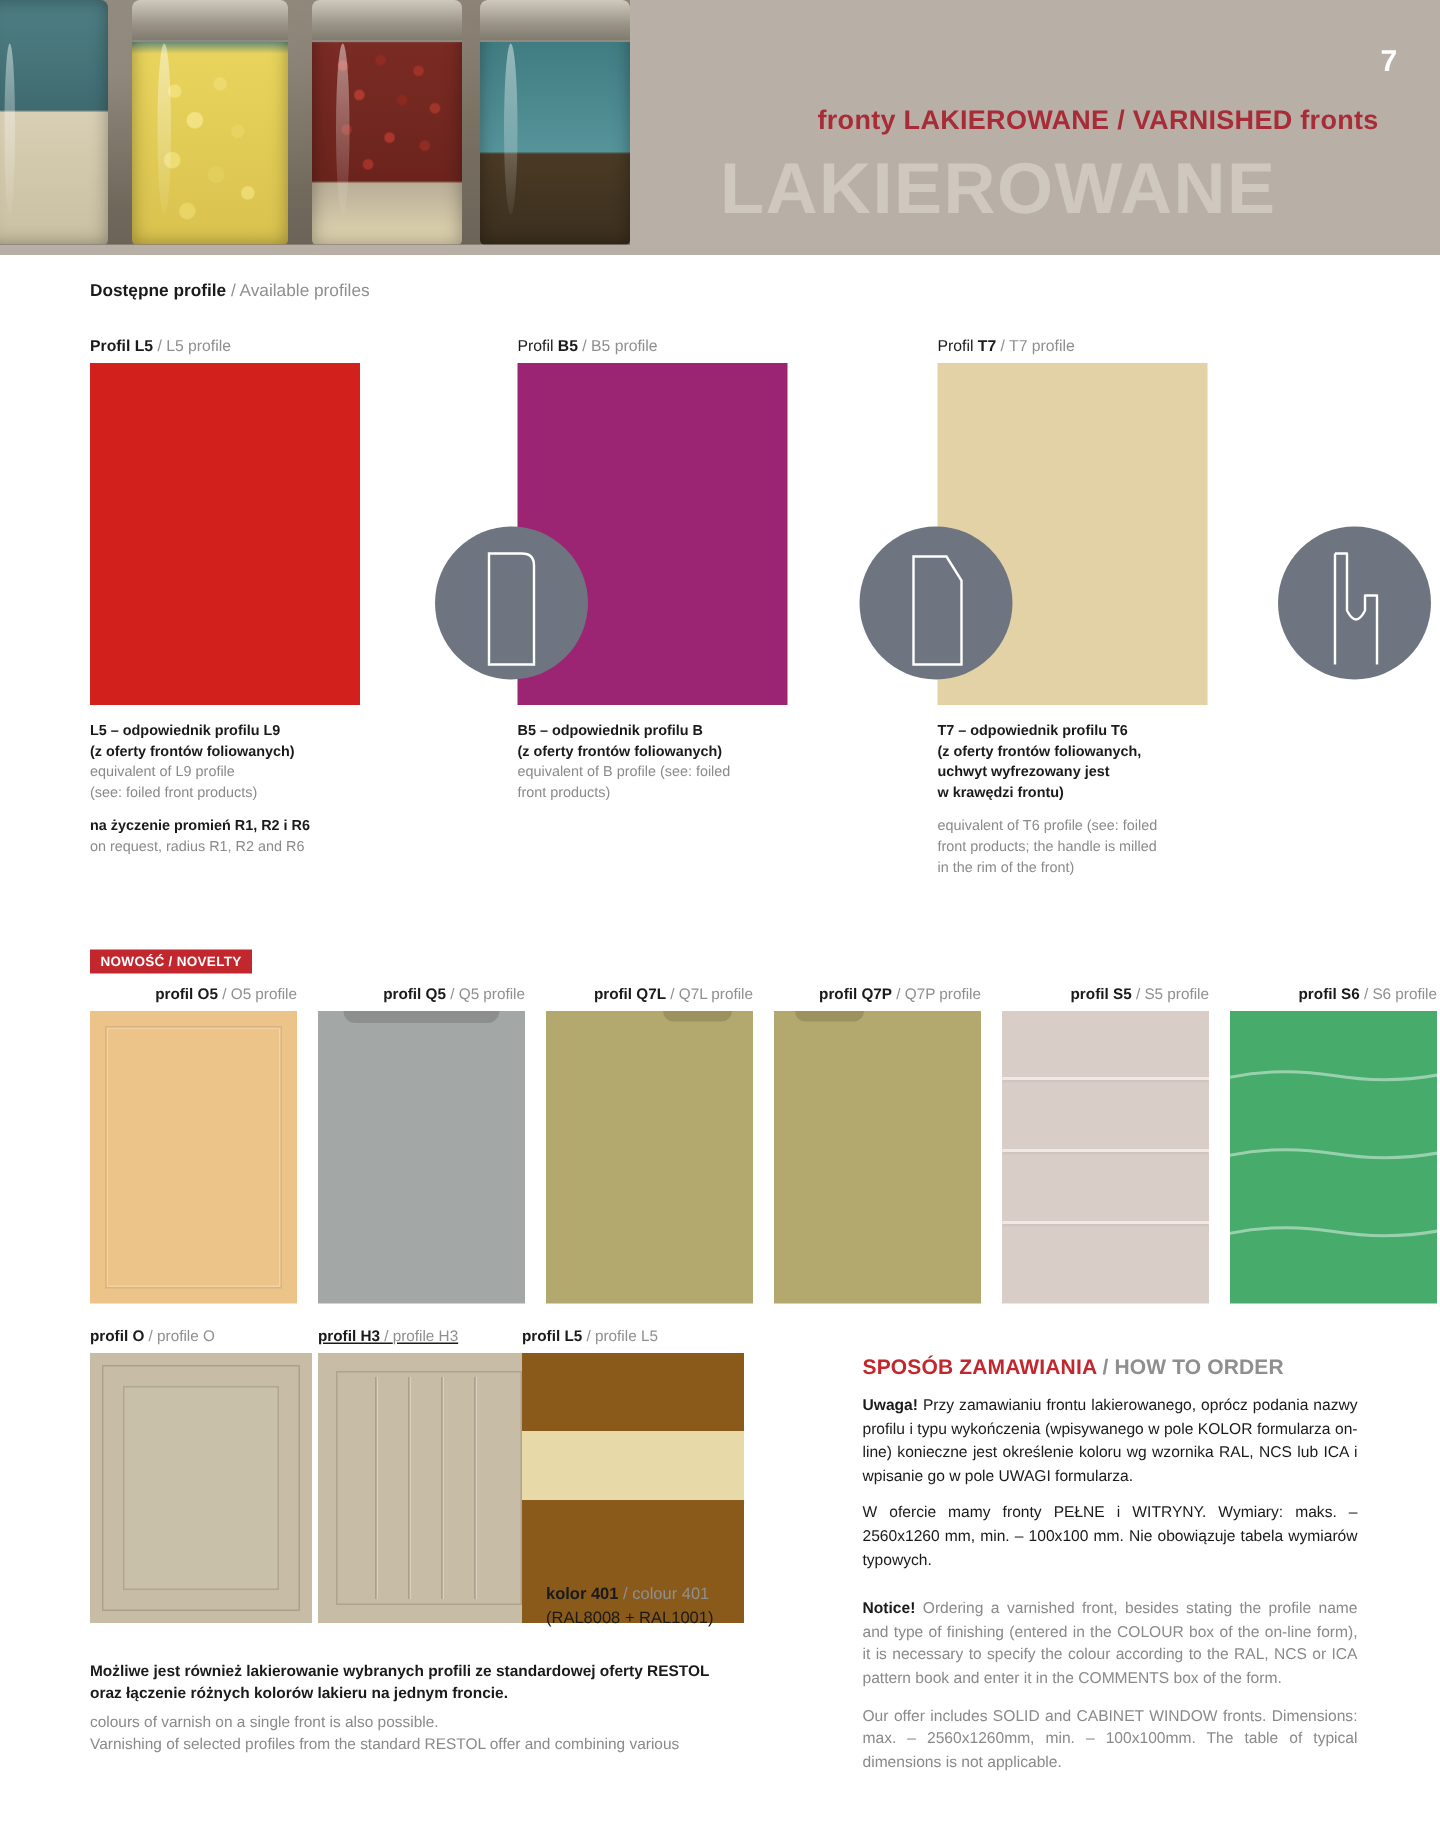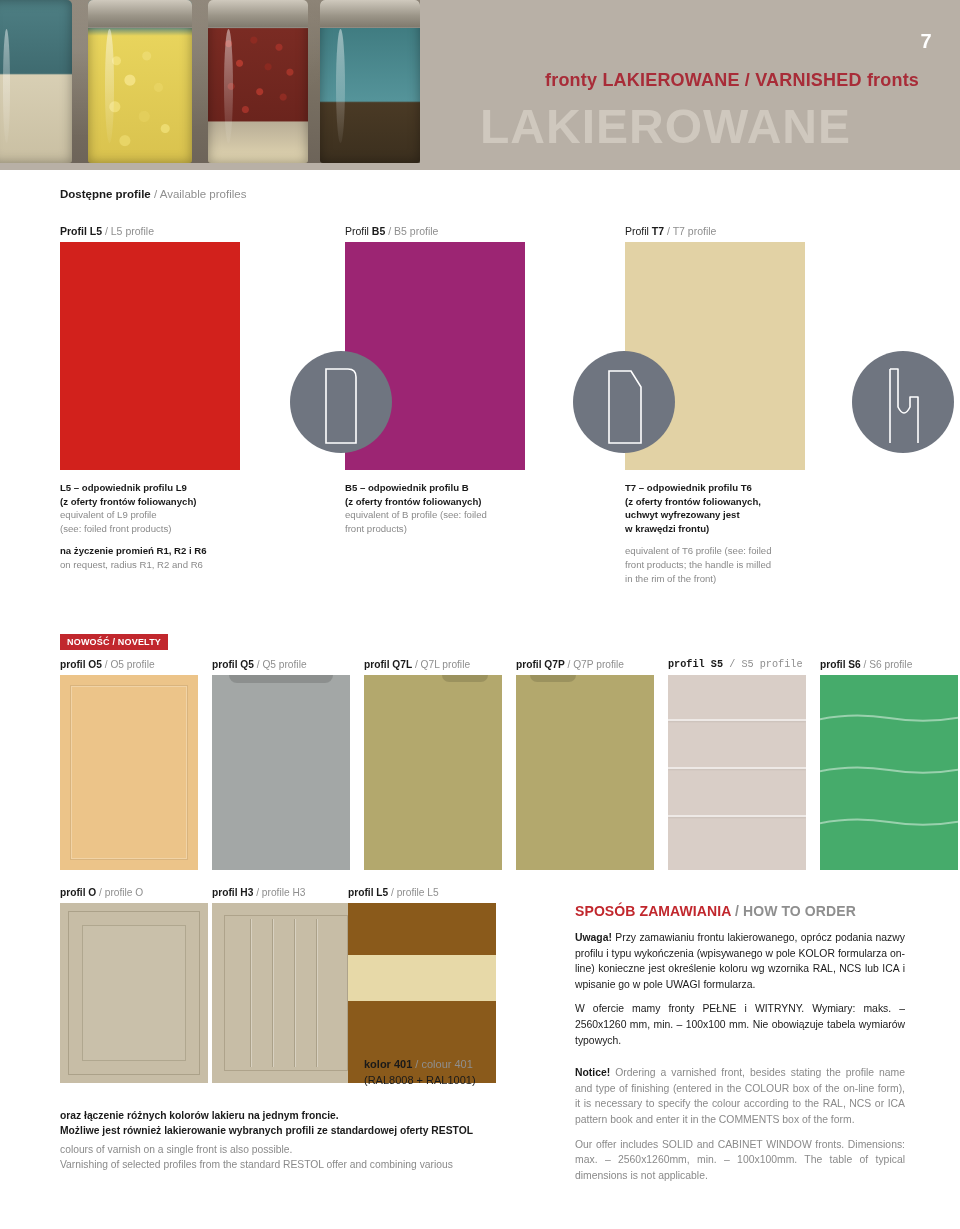--- a/index.html
+++ b/index.html
@@ -97,21 +97,21 @@
   .d-l5 { left: 0; width: 200px; }
   .d-b5 { left: 285px; width: 200px; }
   .d-t7 { left: 565px; width: 215px; }
 
   
   .novelty-wrap { margin-top: 40px; }
   .novelty-badge { display: inline-block; background: #c1272d; color: #fff;
                    font-size: 9px; font-weight: bold; padding: 3px 7px 3px 7px; letter-spacing: .2px; }
 
   .row6 { position: relative; margin-top: 9px; height: 212px; }
-  .cell6 { position: absolute; top: 0; width: 138px; }
+  .cell6 { position: absolute; top: 0; width: 138px; text-align: right; }
   .cell6 .cl { font-size: 10.2px; margin-bottom: 5px; white-space: nowrap; }
   .cell6 .cl b { font-weight: bold; }
   .cell6 .cl .g { color: #8f8f8f; }
   .panel { width: 138px; height: 195px; position: relative; overflow: hidden; }
   .p-o5 { background: #ecc489; }
   .p-q5 { background: #a3a7a6; }
   .p-q7l { background: #b3a86d; }
   .p-q7p { background: #b3a86d; }
   .p-s5 { background: #d9cec7; }
   .p-s6 { background: #46ab6b; }
@@ -121,30 +121,30 @@
   .handle-top { position: absolute; left: 12%; right: 12%; top: 0; height: 8px;
                 background: rgba(0,0,0,0.14); border-radius: 0 0 8px 8px; }
   .handle-corner { position: absolute; right: 14px; top: 0; width: 46px; height: 7px;
                    background: rgba(0,0,0,0.13); border-radius: 0 0 10px 10px; }
   .groove-h { position: absolute; left: 0; right: 0; height: 2px; background: rgba(255,255,255,0.55);
               box-shadow: 0 1px 2px rgba(0,0,0,0.07); }
   .wave { position: absolute; left: -4px; right: -4px; height: 14px; }
   .wave svg { display: block; width: 100%; height: 100%; }
 
   .c0 { left: 0; } .c1 { left: 152px; } .c2 { left: 304px; }
-  .c3 { left: 456px; } .c4 { left: 608px; font-family: Liberation Mono, monospace; } .c5 { left: 760px; }
+  .c3 { left: 456px; } .c4 { left: 608px; } .c5 { left: 760px; }
 
   
   .row3 { position: relative; margin-top: 16px; height: 200px; }
   .cell3 { position: absolute; top: 0; width: 148px; }
   .cell3 .cl { font-size: 10.2px; margin-bottom: 5px; white-space: nowrap; }
   .cell3 .cl b { font-weight: bold; }
   .cell3 .cl .g { color: #8f8f8f; }
   .panel3 { width: 148px; height: 180px; position: relative; overflow: hidden; background: #c7bda6; }
-  .b0 { left: 0; } .b1 { left: 152px; } .b2 { left: 288px; }
+  .b0 { left: 0; } .b1 { left: 152px; text-decoration: underline; } .b2 { left: 288px; }
 
   .shaker-outer { position: absolute; left: 8px; top: 8px; right: 8px; bottom: 8px;
                   border: 1px solid rgba(120,108,84,0.35); }
   .shaker-inner { position: absolute; left: 22px; top: 22px; right: 22px; bottom: 22px;
                   border: 1px solid rgba(120,108,84,0.3); background: rgba(255,255,255,0.05); }
   .bead { position: absolute; top: 16px; bottom: 16px; width: 1px; background: rgba(120,108,84,0.35);
           box-shadow: 1px 0 0 rgba(255,255,255,0.3); }
   .bead-frame { position: absolute; left: 12px; top: 12px; right: 12px; bottom: 12px;
                 border: 1px solid rgba(120,108,84,0.32); }
   .l5-brown { position: absolute; left: 0; right: 0; background: #8a5a1b; }
@@ -357,22 +357,22 @@
           <div class="l5-brown" style="top:98px;height:82px"></div>
         </div>
       </div>
 
       <div class="kolor-cap">
         <div><b>kolor 401</b><span class="g"> / </span><span class="g">colour 401</span></div>
         <div>(RAL8008 + RAL1001)</div>
       </div>
 
       <div class="bottom-note">
+        <p class="bold">Możliwe jest również lakierowanie wybranych profili ze standardowej oferty RESTOL</p>
         <p class="bold">oraz łączenie różnych kolorów lakieru na jednym froncie.</p>
-        <p class="bold">Możliwe jest również lakierowanie wybranych profili ze standardowej oferty RESTOL</p>
         <div class="sp"></div>
         <p class="grey">colours of varnish on a single front is also possible.</p>
         <p class="grey">Varnishing of selected profiles from the standard RESTOL offer and combining various</p>
       </div>
     </div>
 
   </div>
 
   <div class="order">
     <div class="order-title">

